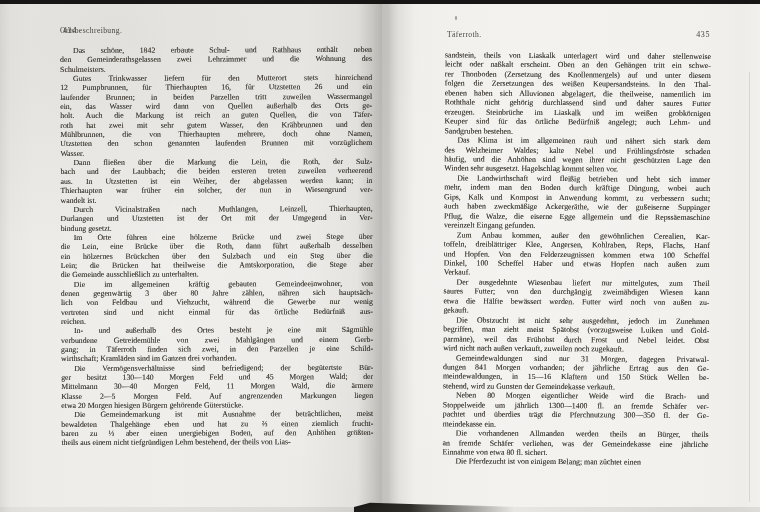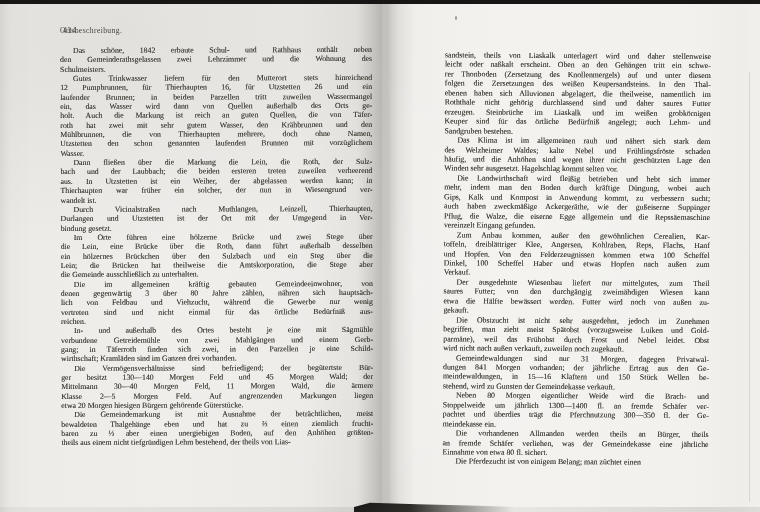--- a/index.html
+++ b/index.html
@@ -66,20 +66,24 @@
   <div class="page page-left"></div>
   <div class="page page-right"></div>
   <div class="vignette"></div>
   <div class="gutter-shadow"></div>
 
   <div class="header header-left">
     <span class="pagenum">434</span>
     <span class="runhead">Ortsbeschreibung.</span>
   </div>
 
+  <div class="header header-right">
+    <span class="runhead">Täferroth.</span>
+    <span class="pagenum">435</span>
+  </div>
 
   <div class="body body-left">
       <div class="para">
         <div class="line first-indent">Das schöne, 1842 erbaute Schul- und Rathhaus enthält neben</div>
         <div class="line">den Gemeinderathsgelassen zwei Lehrzimmer und die Wohnung des</div>
         <div class="line last">Schulmeisters.</div>
       </div>
       <div class="para">
         <div class="line first-indent">Gutes Trinkwasser liefern für den Mutterort stets hinreichend</div>
         <div class="line">12 Pumpbrunnen, für Thierhaupten 16, für Utzstetten 26 und ein</div>

